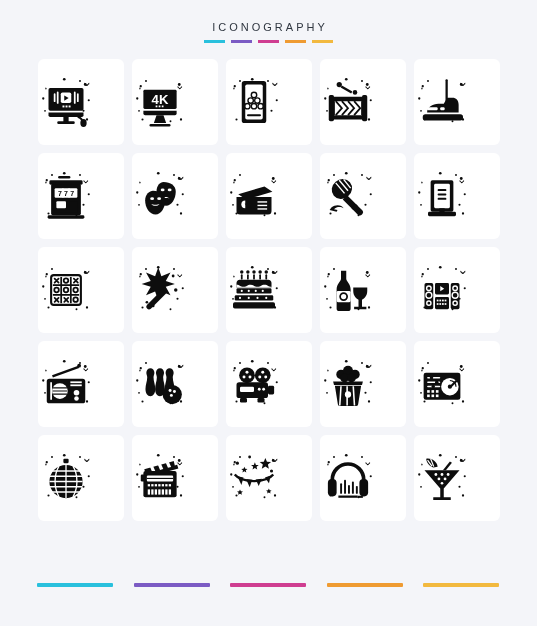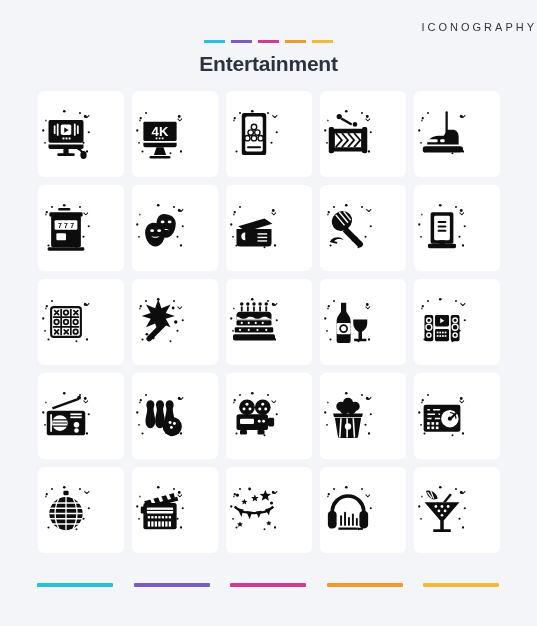--- a/index.html
+++ b/index.html
@@ -26,21 +26,20 @@
     text-align: center;
   }
   .kicker {
     font-size: 11px;
     letter-spacing: 3.0px;
     color: #2f3640;
     text-transform: uppercase;
     font-weight: 400;
     line-height: 1;
     padding-left: 3px;
-    text-align: right;
   }
   .rule-row {
     display: flex;
     justify-content: center;
     gap: 6px;
     margin-top: 7px;
   }
   .rule-row .rule {
     width: 21px;
     height: 3px;
@@ -103,21 +102,20 @@
 
   <div class="header">
     <div class="kicker">ICONOGRAPHY</div>
     <div class="rule-row">
         <div class="rule" style="background: rgb(41, 192, 221);"></div>
         <div class="rule" style="background: rgb(123, 91, 196);"></div>
         <div class="rule" style="background: rgb(207, 61, 145);"></div>
         <div class="rule" style="background: rgb(239, 155, 50);"></div>
         <div class="rule" style="background: rgb(242, 185, 63);"></div>
       </div>
-    <div class="title">Entertainment</div>
   </div>
 
   <div class="grid">
       <div class="card" title="Monitor Video Player">
         <svg viewBox="0 0 64 64">
  <rect class="ico" x="12" y="16" width="40" height="26" rx="2"></rect>
  <path class="ico" d="M12 44h40v3a2 2 0 0 1-2 2H14a2 2 0 0 1-2-2z"></path>
  <rect class="ico" x="29" y="49" width="6" height="6"></rect>
  <rect class="ico" x="22" y="54" width="20" height="3" rx="1.4"></rect>
  <rect fill="#fff" x="26" y="21" width="12" height="12" rx="2"></rect>

